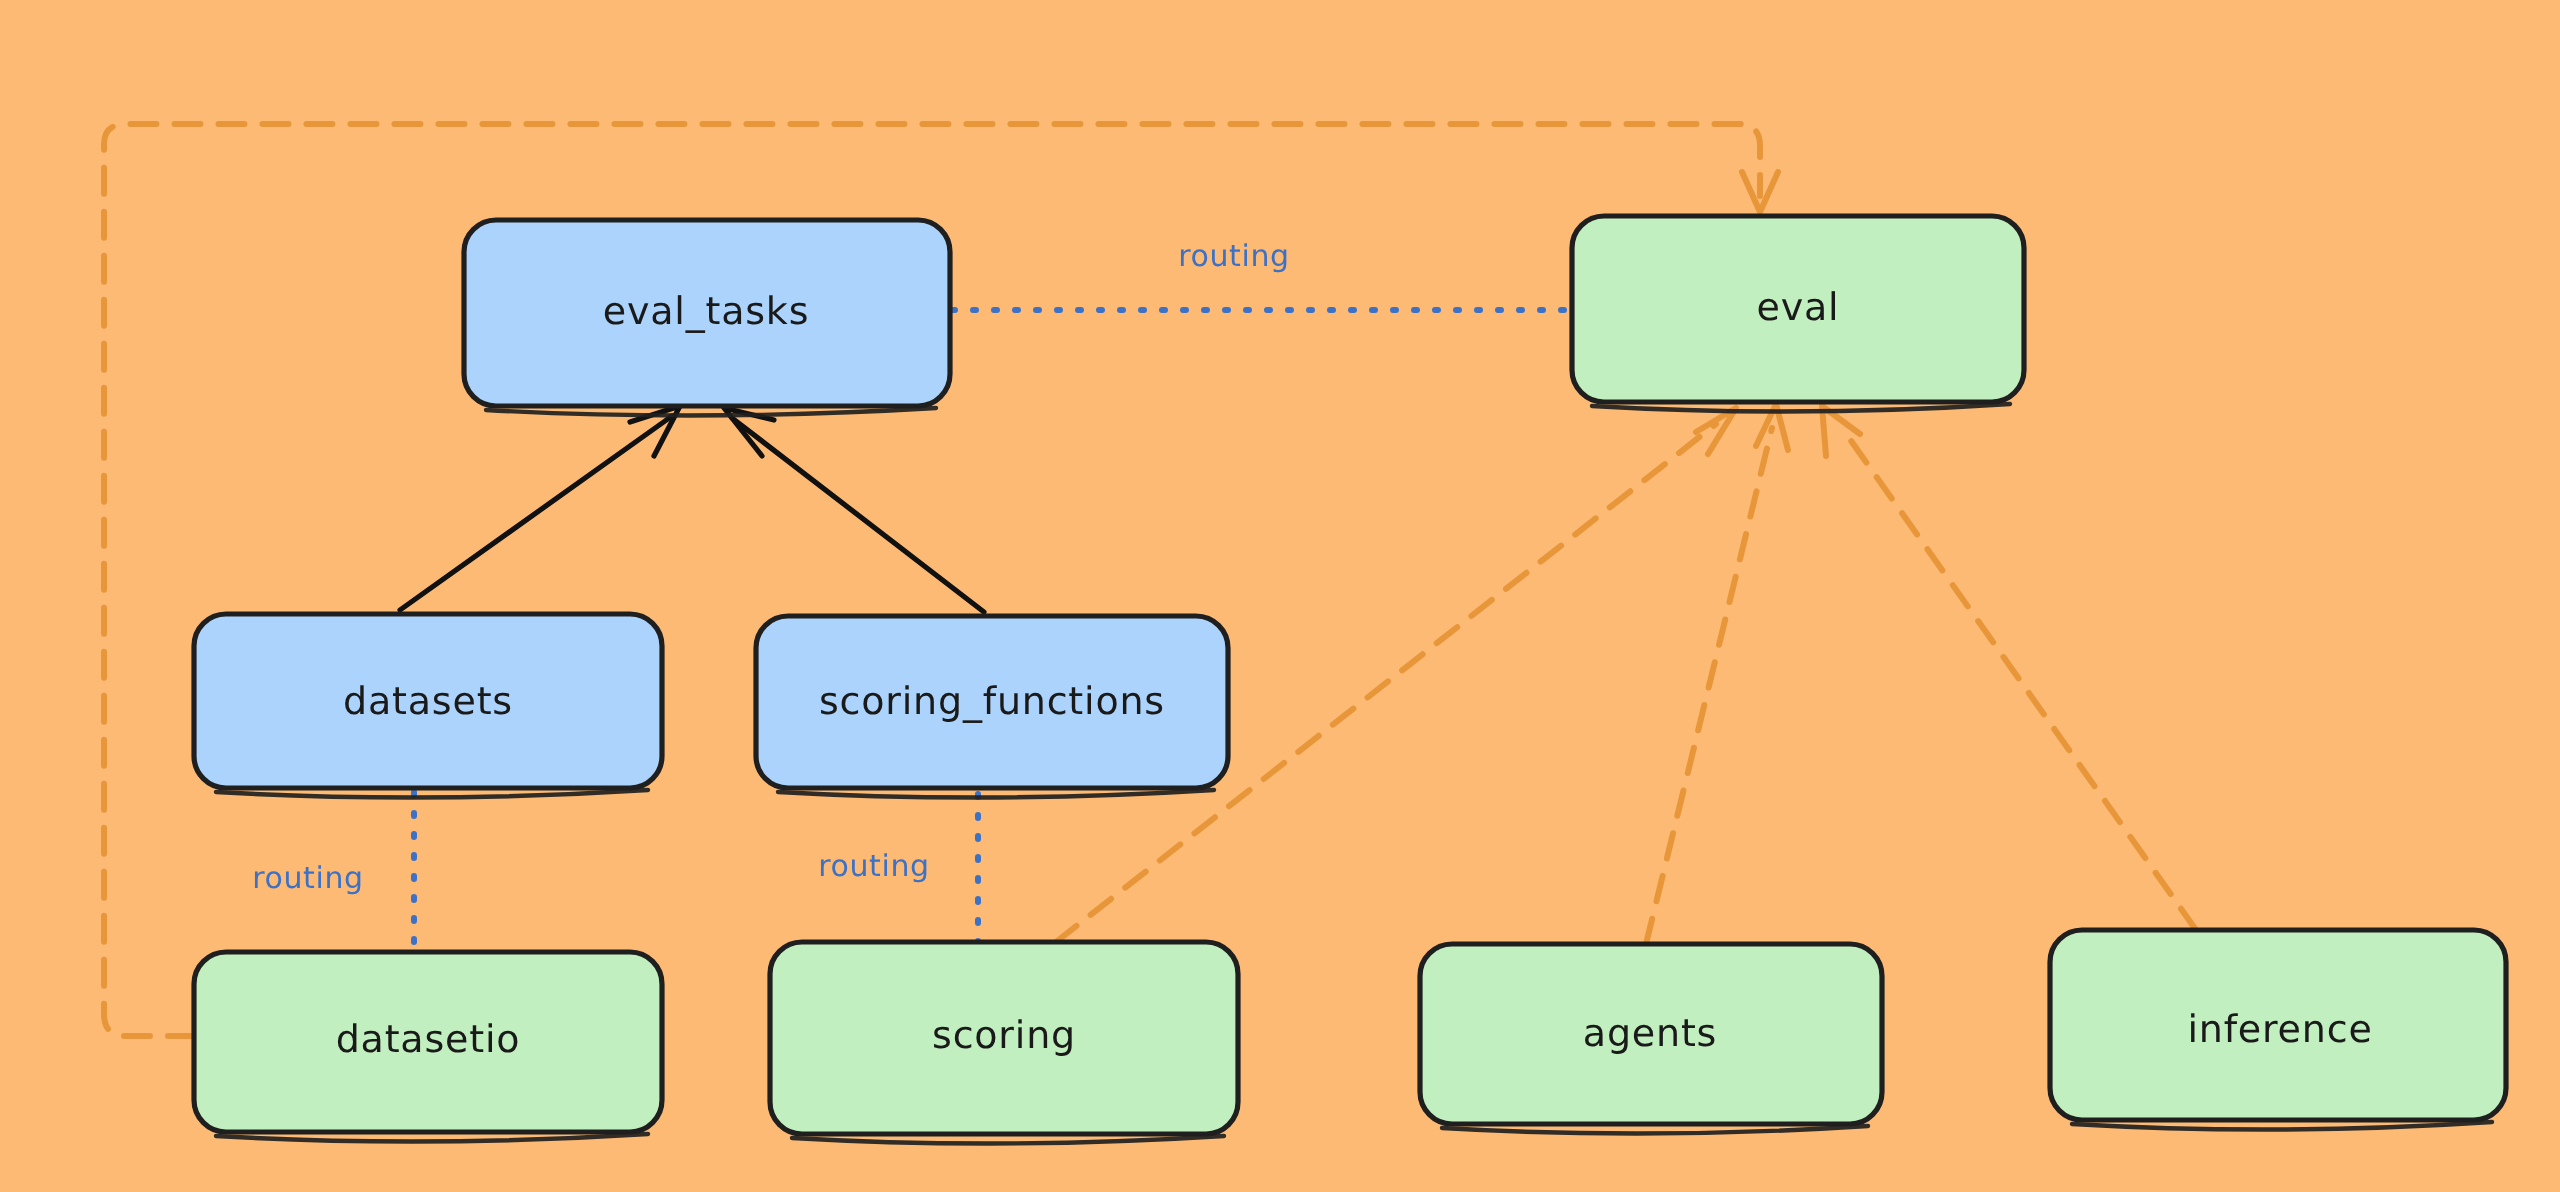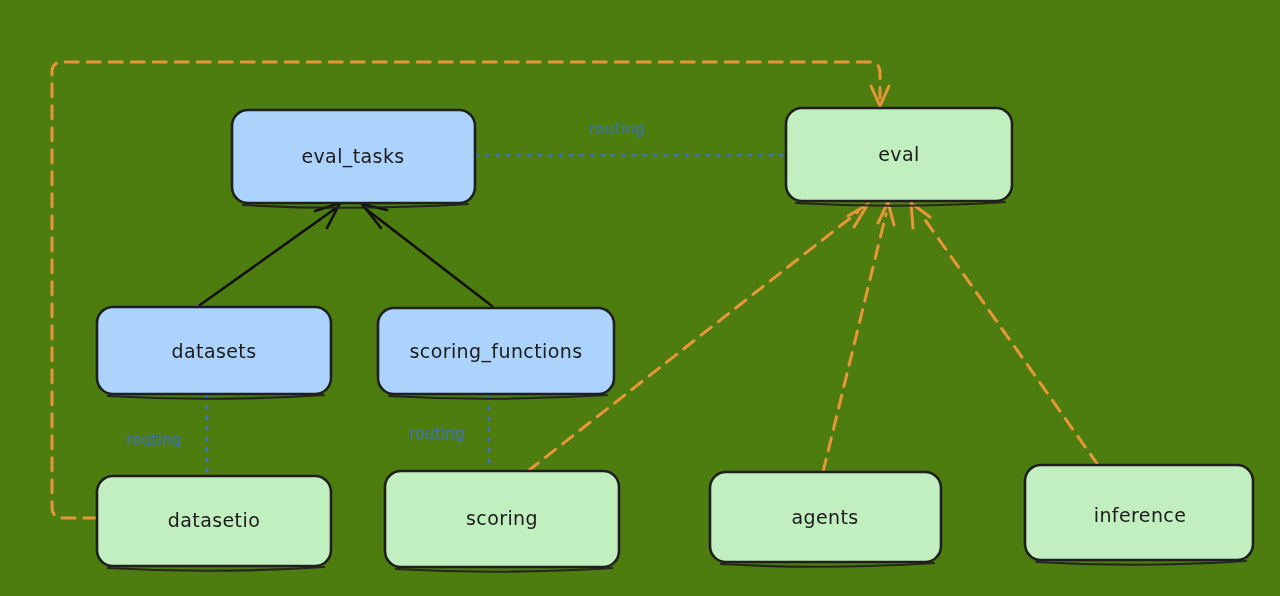--- a/index.html
+++ b/index.html
@@ -10,21 +10,21 @@
   body {
     width: 1280px;
     height: 596px;
     overflow: hidden;
     font-family: "DejaVu Sans", sans-serif;
   }
   #canvas {
     position: relative;
     width: 1280px;
     height: 596px;
-    background: #4d7c0f;
+    background: #fdba74;
   }
   svg#diagram {
     position: absolute;
     top: 0;
     left: 0;
     width: 1280px;
     height: 596px;
   }
   .node-label {
     font-family: "DejaVu Sans", sans-serif;

